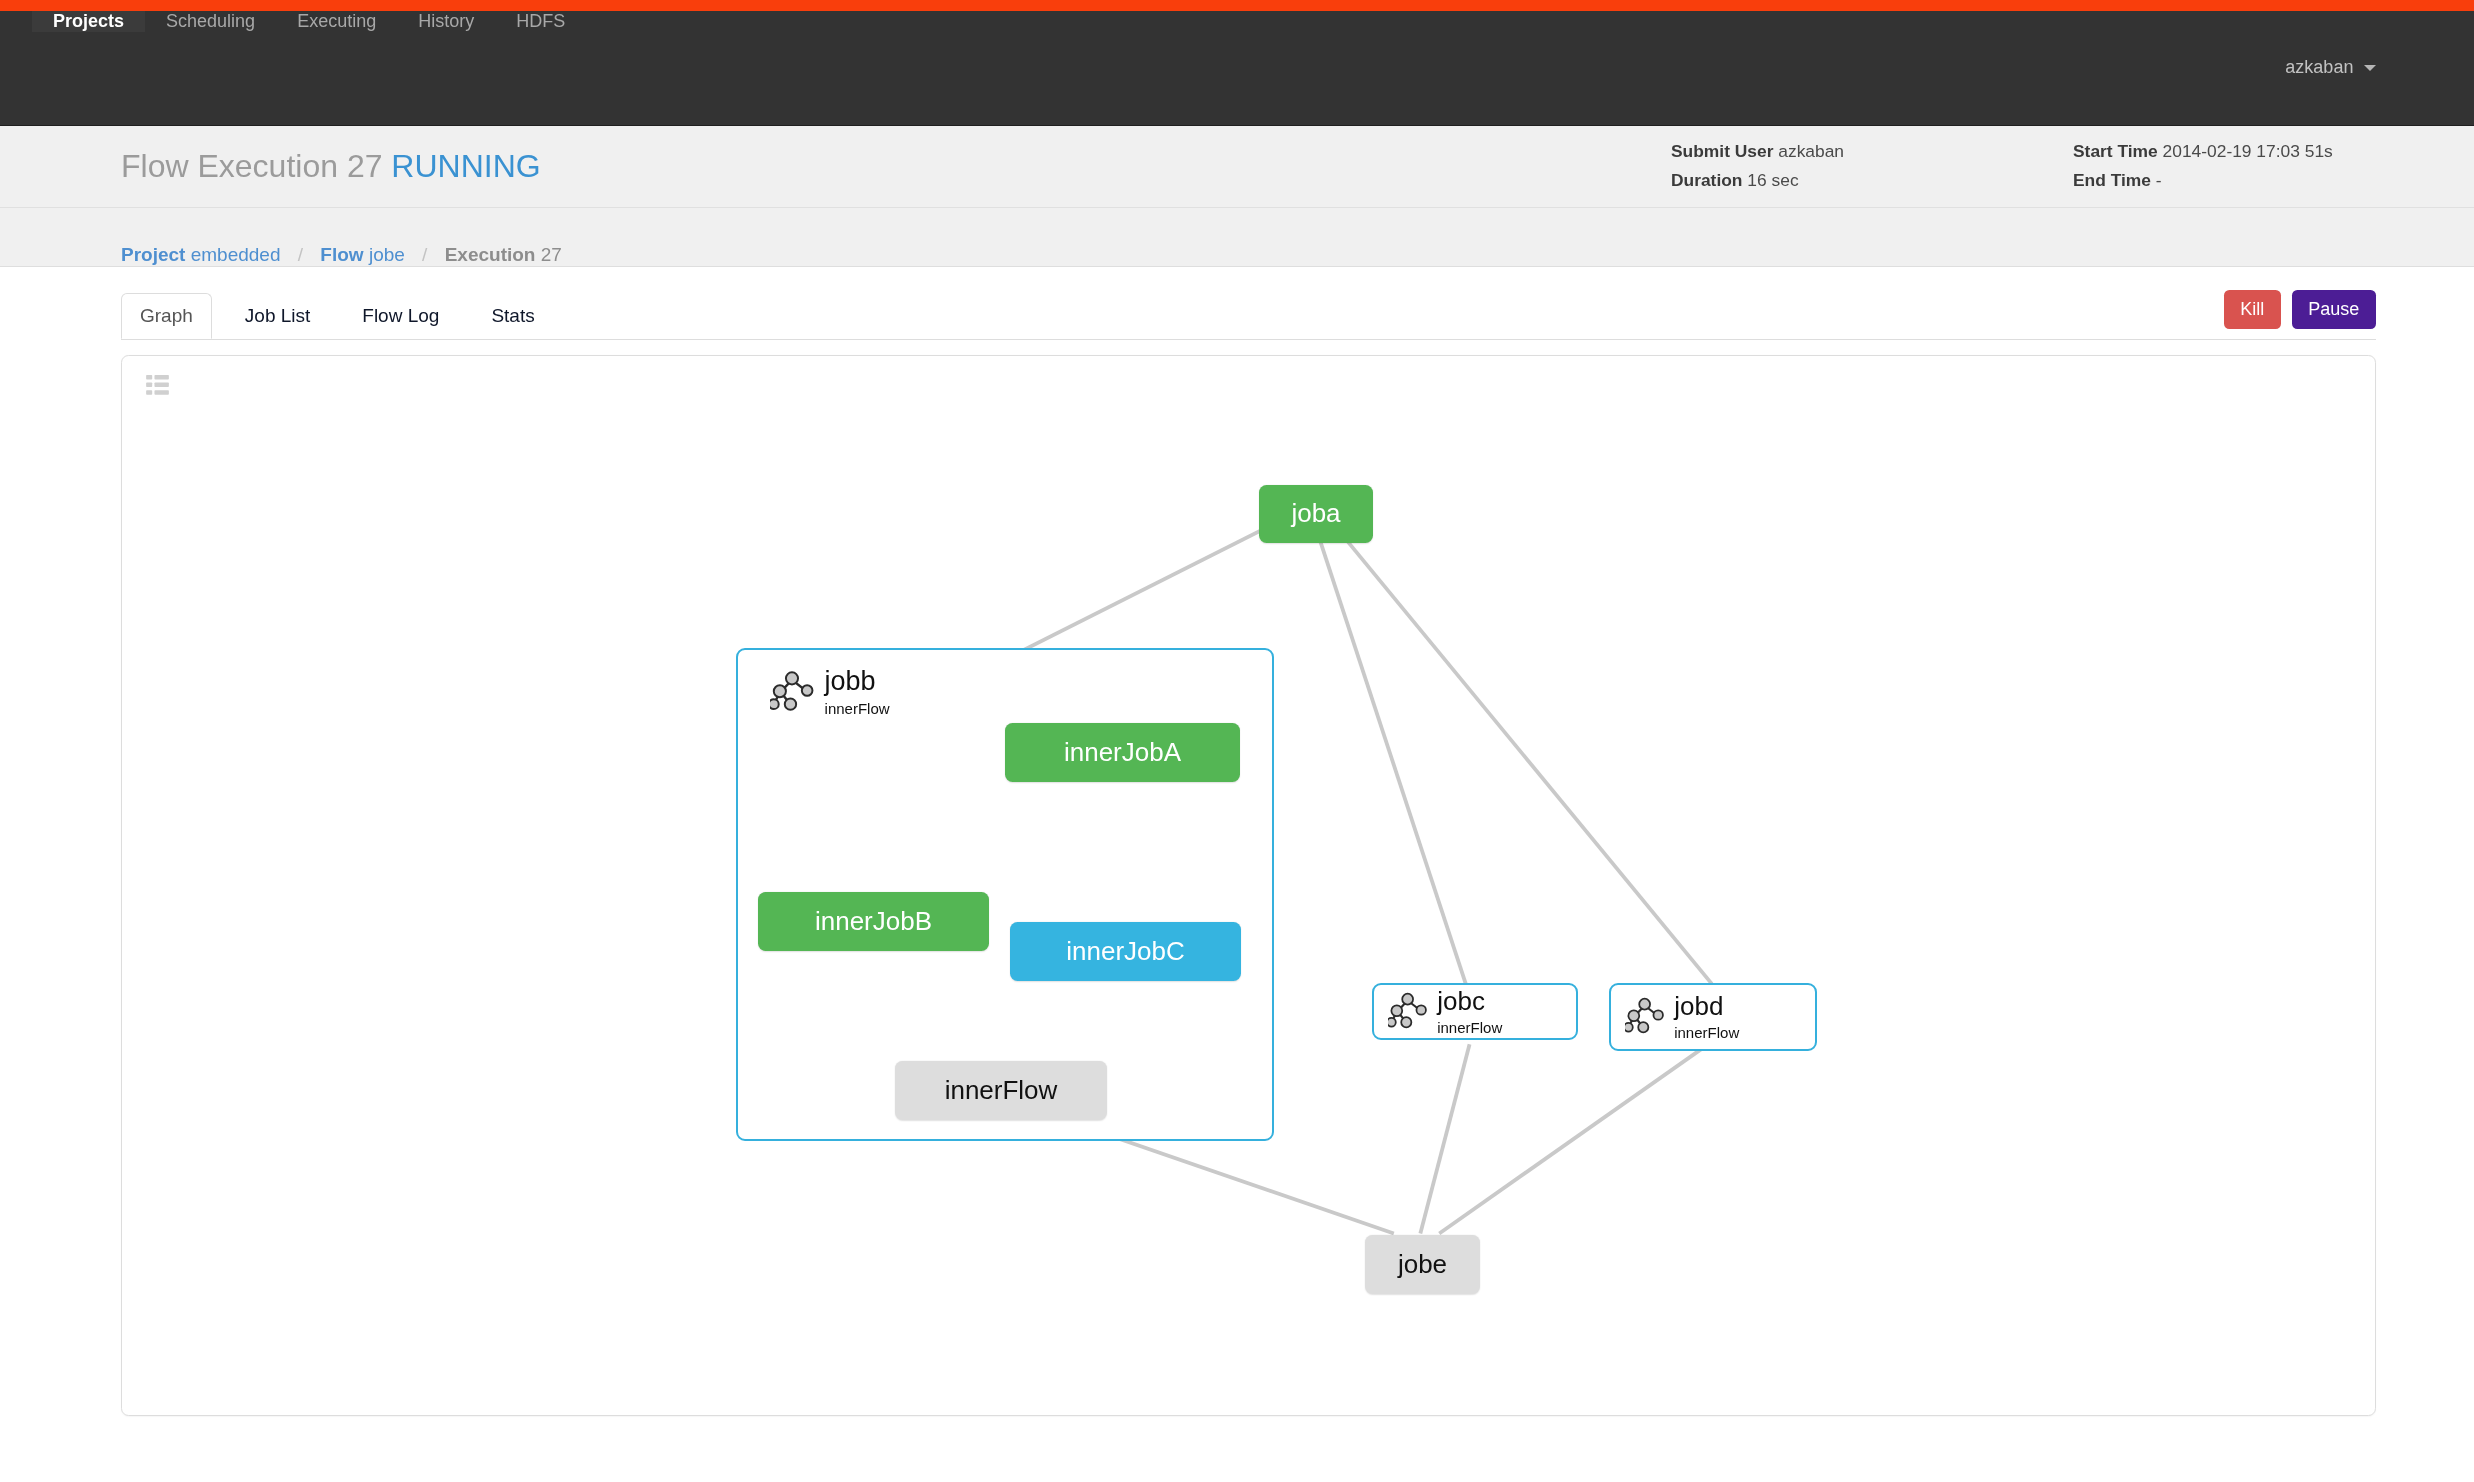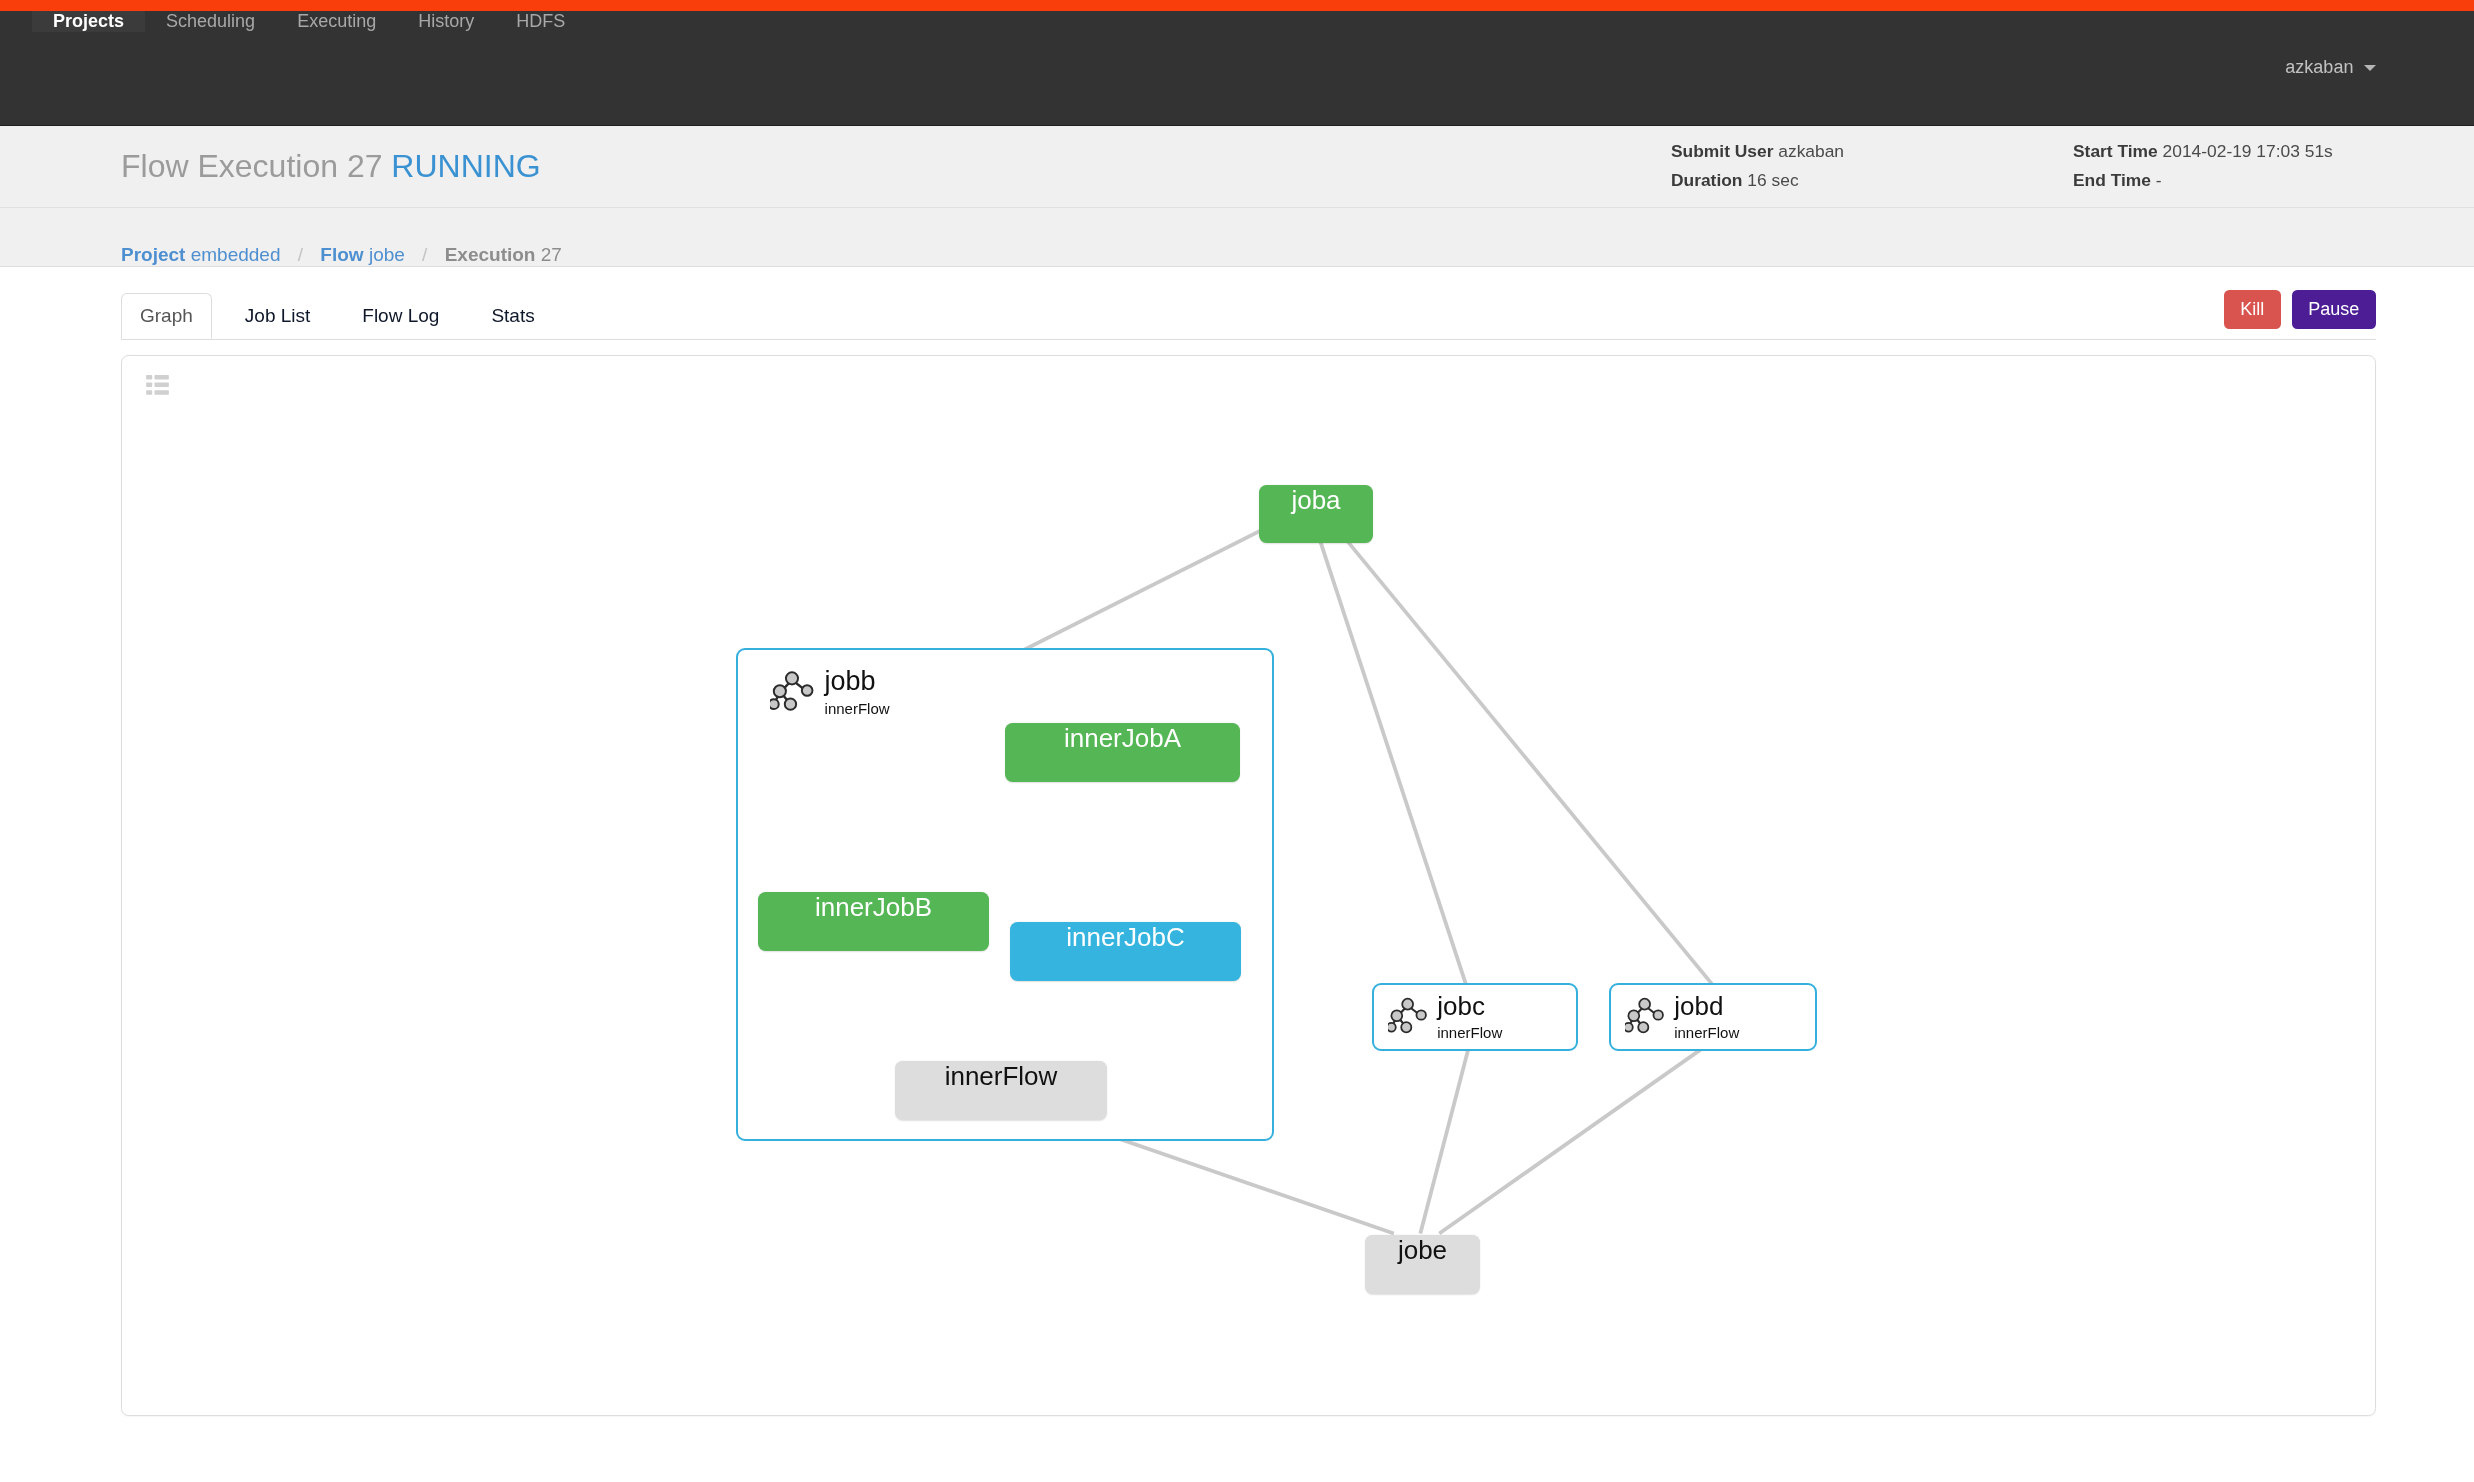--- a/index.html
+++ b/index.html
@@ -242,20 +242,21 @@
     position: absolute;
     left: 0; top: 0;
     width: 100%; height: 100%;
   }
 
   
   .node {
     position: absolute;
     border-radius: 7.6px;
     display: flex;
+    align-items: center;
     justify-content: center;
     font-size: 26px;
     color: #ffffff;
     white-space: nowrap;
     cursor: pointer;
     box-shadow: 0 0.8px 1.5px rgba(0,0,0,0.12);
   }
   .node.green { background: #54b654; }
   .node.blue  { background: #35b4e0; }
   .node.gray  { background: #dddddd; color: #111111; }
@@ -477,21 +478,21 @@
     <div class="node green" style="left:636px; top:536px; width:231px; height:59px;">
       <span>innerJobB</span>
     </div>
     <div class="node blue" style="left:888px; top:566px; width:231px; height:59px;">
       <span>innerJobC</span>
     </div>
     <div class="node gray" style="left:773px; top:705px; width:212px; height:59px;">
       <span>innerFlow</span>
     </div>
 
-    <div class="flow-chip" style="left:1250px; top:627px; width:206px; height:68px;">
+    <div class="flow-chip" style="left:1250px; top:627px; width:206px; height:57px;">
       <span>
         <svg width="42" height="38" viewBox="0 0 62 54">
           <g stroke="#2b2b2b" stroke-width="3.2" fill="none">
             <line x1="29" y1="13" x2="14" y2="29"></line>
             <line x1="29" y1="13" x2="47" y2="27"></line>
             <line x1="14" y1="29" x2="5" y2="44"></line>
             <line x1="14" y1="29" x2="26" y2="44"></line>
           </g>
           <g fill="#c8c8c8" stroke="#2b2b2b" stroke-width="2.6">
             <circle cx="29" cy="11" r="8"></circle>

